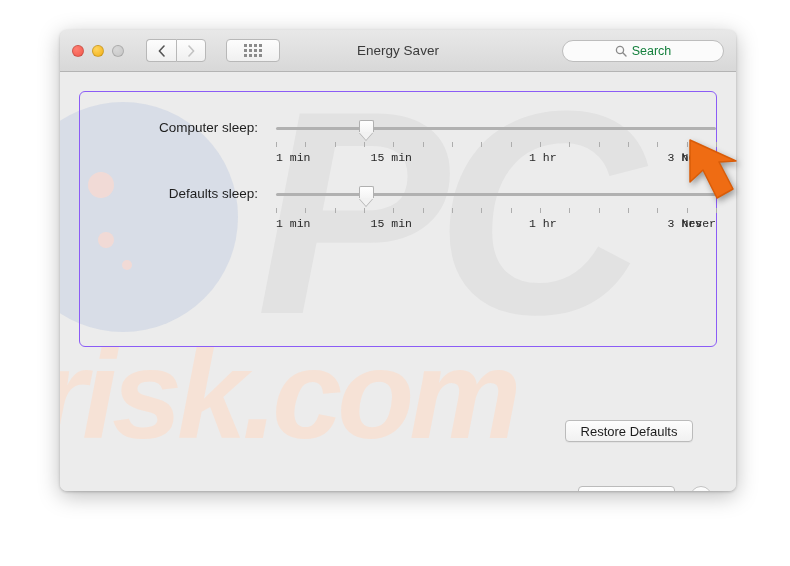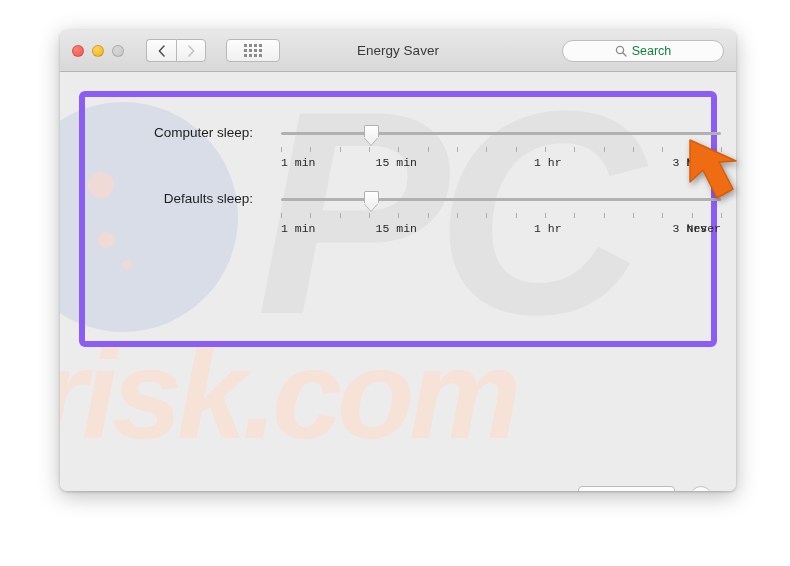--- a/index.html
+++ b/index.html
@@ -155,21 +155,21 @@
     color: #f6e2d6;
     font-family: "Liberation Sans", sans-serif;
     user-select: none;
   }
 
   
   #pane {
     position: absolute;
     left: 19px; top: 19px;
     width: 638px; height: 256px;
-    border: 6px solid #8b5cf6;
+    border: 1px solid #8b5cf6;
     border-radius: 6px;
     background: rgba(255,255,255,0.02);
   }
 
   
   .srow { position: absolute; left: 0; width: 100%; }
   #row-computer { top: 28px; }
   #row-display  { top: 94px; }
 
   .srow-label {
@@ -420,20 +420,21 @@
               <span style="left: 21.5%;">15 min</span>
               <span style="left: 57.5%;">1 hr</span>
               <span style="left: 89%;">3 hrs</span>
               <span style="right: 0px;">Never</span>
             </div>
         </div>
       </div>
     </div>
 
 
+    <div class="pbtn" id="btn-restore">Restore Defaults</div>
     <div class="pbtn" id="btn-schedule">Schedule...</div>
     <div id="btn-help">?</div>
 
   </div>
 </div>
 
 <div id="cursor">
   <svg width="76" height="76" viewBox="0 0 76 76">
     <path d="M4 4 L4 46 L17 34 L31 62 L47 53 L33 26 L50 25 Z" fill="#ef6c13" stroke="#d95c08" stroke-width="1.5" stroke-linejoin="round"></path>
   </svg>

